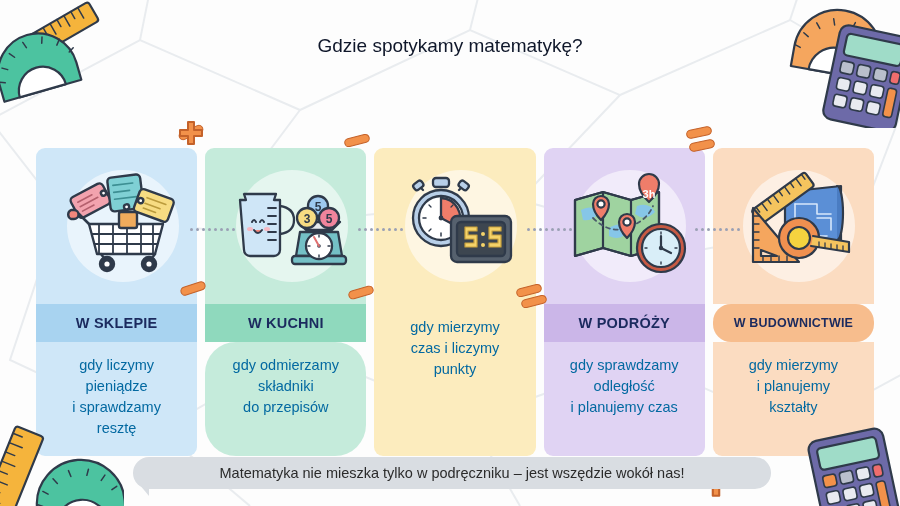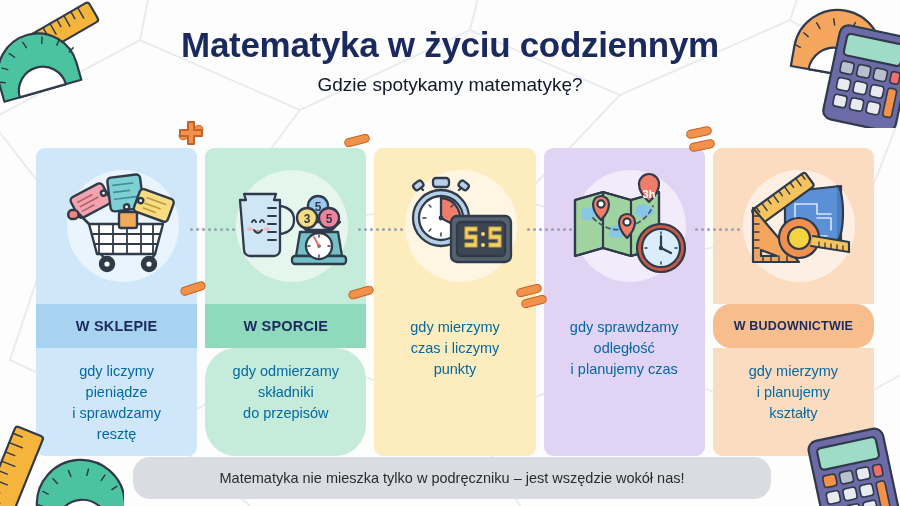--- a/index.html
+++ b/index.html
@@ -34,21 +34,21 @@
   .card-icon {
     height: 156px; position: relative;
     display: flex; align-items: center; justify-content: center; padding-left: 12px;
   }
   .icon-halo {
     position: absolute; width: 112px; height: 112px; border-radius: 50%;
     background: rgba(255,255,255,.55);
   }
   .card-icon svg { position: relative; z-index: 2; }
   .card-head {
-    height: 44px; display: flex; align-items: center; justify-content: center;
+    height: 38px; display: flex; align-items: center; justify-content: center;
     font-size: 14.5px; font-weight: bold; color: #1b2a5e; letter-spacing: .2px;
     white-space: nowrap;
   }
   .card-head.small { font-size: 12.5px; border-radius: 18px; }
   .card-body {
     flex: 1; padding: 13px 6px 0; text-align: center;
     font-size: 14.5px; line-height: 1.45; color: #0369a1;
   }
 
   
@@ -57,21 +57,21 @@
 
   
   .dash {
     position: absolute; width: 26px; height: 9px; border-radius: 5px;
     background: #f2914a; border: 1.6px solid #c4622a; z-index: 7;
   }
   .plus { position: absolute; z-index: 7; }
 
   
   .bubble {
-    position: absolute; left: 133px; top: 457px; width: 638px; height: 42px;
+    position: absolute; left: 133px; top: 457px; width: 638px; height: 32px;
     background: #d9dde2; border-radius: 17px; z-index: 8;
     display: flex; align-items: center; justify-content: center;
     font-size: 14.5px; color: #2b2b2b; font-weight: normal;
   }
   .bubble-tail {
     position: absolute; left: 139px; top: 484px; width: 0; height: 0;
     border-top: 12px solid #d9dde2; border-left: 10px solid transparent; z-index: 7;
   }
 
   
@@ -93,21 +93,20 @@
       <path d="M160 430 L250 506"></path>
       <path d="M470 420 L520 506"></path>
       <path d="M800 430 L830 506"></path>
       <path d="M140 40 L150 -10"></path>
       <path d="M470 30 L480 -10"></path>
       <path d="M790 20 L800 -10"></path>
     </g>
   </svg>
 
   <div class="header">
-    <div class="title">Matematyka w życiu codziennym</div>
     <div class="subtitle">Gdzie spotykamy matematykę?</div>
   </div>
 
   <div class="cards">
 
     <div class="card">
       <div class="card-icon" style="background:#cfe7f8">
         <div class="icon-halo"></div>
         <svg width="120" height="120" viewBox="0 0 120 120">
           <g stroke="#2f3a4a" stroke-width="2.4" stroke-linecap="round" stroke-linejoin="round" fill="none">
@@ -182,21 +181,21 @@
 
             <circle cx="88" cy="40" r="10" fill="#9ec9ef"></circle>
             <circle cx="77" cy="52" r="10" fill="#f7dc82"></circle>
             <circle cx="99" cy="52" r="10" fill="#f0849c"></circle>
           </g>
           <text x="88" y="45" font-size="12" font-weight="bold" fill="#2f3a4a" text-anchor="middle" font-family="Liberation Sans, sans-serif">5</text>
           <text x="77" y="57" font-size="12" font-weight="bold" fill="#2f3a4a" text-anchor="middle" font-family="Liberation Sans, sans-serif">3</text>
           <text x="99" y="57" font-size="12" font-weight="bold" fill="#2f3a4a" text-anchor="middle" font-family="Liberation Sans, sans-serif">5</text>
         </svg>
       </div>
-      <div class="card-head" style="background:#8fd9bd">W SPORCIE</div>
+      <div class="card-head" style="background:#8fd9bd">W KUCHNI</div>
       <div class="card-body" style="background: rgb(197, 235, 219); white-space: pre-line; border-radius: 31px;">gdy odmierzamy
 składniki
 do przepisów</div>
     </div>
 
     <div class="card">
       <div class="card-icon" style="background:#fcecbe">
         <div class="icon-halo"></div>
         <svg width="124" height="120" viewBox="0 0 124 120">
           <g stroke="#2f3a4a" stroke-width="2.3" stroke-linecap="round" stroke-linejoin="round">
@@ -255,20 +254,21 @@
             <circle cx="94" cy="82" r="24" fill="#c75a44"></circle>
             <circle cx="94" cy="82" r="19" fill="#d9eef8"></circle>
             <circle cx="94" cy="82" r="2.2" fill="#2f3a4a" stroke="none"></circle>
             <path d="M94 82 L94 70" stroke-width="2.2"></path>
             <path d="M94 82 L104 87" stroke-width="2.2"></path>
             <path d="M94 66 v2 M94 96 v2 M78 82 h2 M108 82 h2" stroke-width="1.4"></path>
           </g>
           <text x="82" y="32" font-size="11" font-weight="bold" fill="#ffffff" text-anchor="middle" font-family="Liberation Sans, sans-serif">3h</text>
         </svg>
       </div>
+      <div class="card-head" style="background:#cbb6e8">W PODRÓŻY</div>
       <div class="card-body" style="background: rgb(224, 211, 243); white-space: pre-line;">gdy sprawdzamy
 odległość
 i planujemy czas</div>
     </div>
 
     <div class="card">
       <div class="card-icon" style="background:#fbdcc1">
         <div class="icon-halo"></div>
         <svg width="124" height="120" viewBox="0 0 124 120">
           <g stroke="#2f3a4a" stroke-width="2.2" stroke-linecap="round" stroke-linejoin="round">

